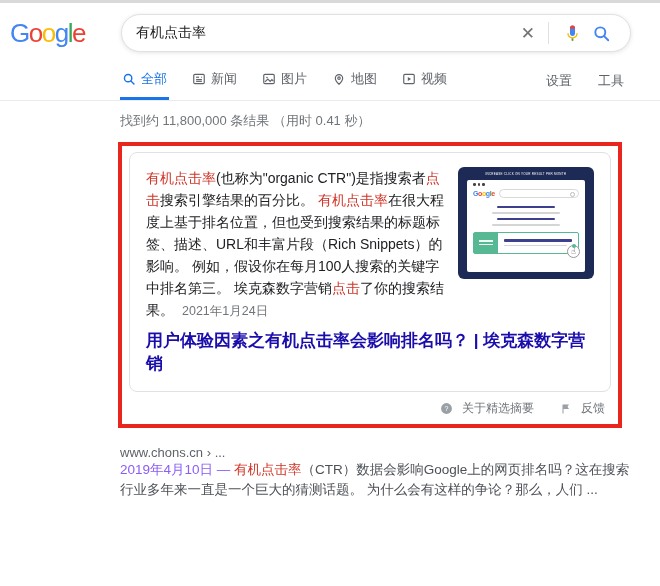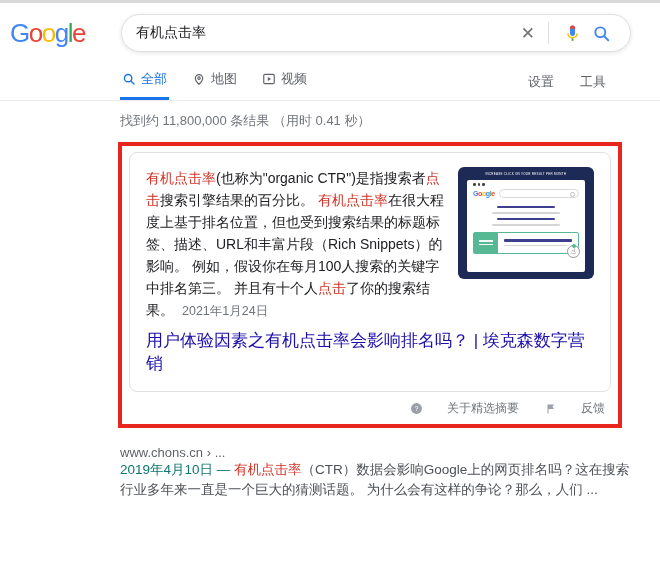--- a/index.html
+++ b/index.html
@@ -12,45 +12,45 @@
   .logo { font-size:26px; font-weight:500; letter-spacing:-1.5px; margin-right:36px; line-height:1; }
   .searchbox { width:510px; height:38px; border:1px solid #dfe1e5; border-radius:20px;
     box-shadow:0 1px 4px rgba(32,33,36,.12); display:flex; align-items:center; padding:0 14px; background:#fff; }
   .searchbox input { flex:1; border:none; outline:none; font-size:14px;
     font-family:"Liberation Sans","DejaVu Sans",sans-serif; color:#202124; background:transparent; }
   .sb-clear { color:#70757a; font-size:17px; cursor:pointer; padding:0 4px; line-height:1; }
   .sb-divider { width:1px; height:22px; background:#dfe1e5; margin:0 9px; }
   .sb-icon { display:flex; align-items:center; cursor:pointer; padding:0 5px; }
 
   
-  .tabsbar { display:flex; align-items:flex-end; border-bottom:1px solid #ebebeb;
+  .tabsbar { display:flex; align-items:center; border-bottom:1px solid #ebebeb;
     margin-top:12px; padding-left:120px; }
   .tabs-left { display:flex; }
   .tab { display:flex; align-items:center; gap:5px; font-size:13px; color:#5f6368;
     padding:6px 2px 9px; margin-right:21px; cursor:pointer; border-bottom:3px solid transparent; }
   .tab.active { color:var(--accent); border-bottom-color:var(--accent); }
   .tab .ticon { display:flex; align-items:center; }
-  .tabs-right { margin-left:auto; display:flex; padding-right:54px; }
+  .tabs-right { margin-left:auto; display:flex; padding-right:36px; }
   .toolbtn { font-size:13px; color:#5f6368; margin-left:26px; padding:6px 0 9px; cursor:pointer; }
 
   
   .stats { margin:11px 0 12px 120px; font-size:13px; color:#70757a; }
 
   
   .redbox { margin-left:118px; width:504px; border:4px solid var(--annotation); padding:6px 7px 3px; }
   .fs-card { border:1px solid #dfe1e5; border-radius:8px; padding:14px 16px 16px; display:flex; flex-direction:column; }
   .fs-top { display:flex; }
   .fs-text { flex:1; font-size:14px; line-height:22px; color:#202124; padding-right:14px; }
   .fs-text .hl { color:var(--hl); }
   .fs-date { color:#70757a; font-size:12.5px; margin-left:8px; }
   .fs-breadcrumb { margin-top:22px; font-size:13px; color:#5f6368; }
-  .fs-title { margin-top:7px; font-size:17px; color:var(--link); cursor:pointer; }
+  .fs-title { margin-top:7px; font-size:17px; color:var(--link); cursor:pointer;font-weight:bold; }
   .fs-footer { display:flex; justify-content:flex-end; align-items:center; gap:26px;
     padding:8px 6px 4px; font-size:12px; color:#70757a; }
-  .fs-footlink { display:flex; align-items:center; gap:24px; cursor:pointer; }
+  .fs-footlink { display:flex; align-items:center; gap:9px; cursor:pointer; }
 
   
   .thumb { width:136px; height:112px; background:var(--navy); border-radius:6px; flex-shrink:0;
     display:flex; flex-direction:column; align-items:center; padding:5px 6px 7px; }
   .thumb-caption { color:#fff; font-size:6px; transform:scale(.5); transform-origin:center top;
     white-space:nowrap; height:5px; letter-spacing:.5px; }
   .mini-browser { background:#fff; border-radius:2px; width:118px; flex:1; margin-top:3px;
     padding:3px 6px 5px; display:flex; flex-direction:column; position:relative; }
   .mb-dots { display:flex; gap:2px; margin-bottom:3px; }
   .mb-dots i { width:2.5px; height:2.5px; border-radius:50%; background:#444; }
@@ -74,21 +74,21 @@
   .cursor-hand::before { content:""; position:absolute; top:-2px; left:4px; width:4px; height:4px;
     border-radius:50%; background:var(--green); }
 
   
   .results { margin-left:120px; width:520px; }
   .result { margin-top:17px; }
   .r-breadcrumb { font-size:13px; color:#5f6368; display:flex; align-items:flex-start; gap:5px; }
   .r-title { font-size:17px; color:var(--link); margin:5px 0 4px; cursor:pointer; white-space:nowrap; }
   .r-snippet { font-size:13.5px; color:#4d5156; line-height:20px; }
   .r-snippet .hl { color:var(--hl); }
-  .r-snippet .muted { color:#0f766e; }
+  .r-snippet .muted { color:#8b5cf6; }
 </style>
 </head>
 <body>
 
 <div class="header">
   <div class="logo">
     
   <span style="color: rgb(66, 133, 244);">G</span><span style="color: rgb(234, 67, 53);">o</span><span style="color: rgb(251, 188, 5);">o</span><span style="color: rgb(66, 133, 244);">g</span><span style="color: rgb(52, 168, 83);">l</span><span style="color: rgb(234, 67, 53);">e</span></div>
   <div class="searchbox">
     <input value="有机点击率" style="">
@@ -117,21 +117,43 @@
       <div class="tab active">
         <span class="ticon">
           <svg viewBox="0 0 24 24" width="14" height="14" fill="none" stroke="currentColor" stroke-width="2.4" stroke-linecap="round">
             <circle cx="10.5" cy="10.5" r="6.3"></circle>
             <line x1="15.3" y1="15.3" x2="20.5" y2="20.5"></line>
           </svg>
         </span>
         <span>全部</span>
       </div>
 
-
+      <div class="tab">
+        <span class="ticon">
+          <svg viewBox="0 0 24 24" width="14" height="14" fill="none" stroke="currentColor" stroke-width="2">
+            <rect x="3" y="4" width="18" height="16" rx="2"></rect>
+            <line x1="7" y1="9" x2="12" y2="9"></line>
+            <line x1="7" y1="13" x2="17" y2="13"></line>
+            <line x1="7" y1="16" x2="17" y2="16"></line>
+            <line x1="15.5" y1="9" x2="17" y2="9"></line>
+          </svg>
+        </span>
+        <span>新闻</span>
+      </div>
+
+      <div class="tab">
+        <span class="ticon">
+          <svg viewBox="0 0 24 24" width="14" height="14" fill="none" stroke="currentColor" stroke-width="2">
+            <rect x="3" y="4" width="18" height="16" rx="2"></rect>
+            <circle cx="8.5" cy="9.5" r="1.4" fill="currentColor" stroke="none"></circle>
+            <path d="M5 17l5-5 4 4 3-3 2.5 2.5"></path>
+          </svg>
+        </span>
+        <span>图片</span>
+      </div>
 
       <div class="tab">
         <span class="ticon">
           <svg viewBox="0 0 24 24" width="14" height="14" fill="none" stroke="currentColor" stroke-width="2">
             <path d="M12 21s-6.3-5.5-6.3-10.2a6.3 6.3 0 1 1 12.6 0C18.3 15.5 12 21 12 21z"></path>
             <circle cx="12" cy="10.5" r="2.1"></circle>
           </svg>
         </span>
         <span>地图</span>
       </div>
@@ -154,21 +176,21 @@
       <div class="toolbtn">工具</div>
     </div>
 </div>
 
 <div class="stats">找到约 11,800,000 条结果 （用时 0.41 秒）</div>
 
 <div class="redbox">
   <div class="fs-card">
     <div class="fs-top">
       <div class="fs-text">
-        <span><span class="hl">有机点击率</span><span class="">(也称为"organic CTR")是指搜索者</span><span class="hl">点击</span><span class="">搜索引擎结果的百分比。 </span><span class="hl">有机点击率</span><span class="">在很大程度上基于排名位置，但也受到搜索结果的标题标签、描述、URL和丰富片段（Rich Snippets）的影响。 例如，假设你在每月100人搜索的关键字中排名第三。 并且有十个人</span><span class="hl">点击</span><span class="">了你的搜索结果。</span></span><span class="fs-date">2021年1月24日</span>
+        <span><span class="hl">有机点击率</span><span class="">(也称为"organic CTR")是指搜索者</span><span class="hl">点击</span><span class="">搜索引擎结果的百分比。 </span><span class="hl">有机点击率</span><span class="">在很大程度上基于排名位置，但也受到搜索结果的标题标签、描述、URL和丰富片段（Rich Snippets）的影响。 例如，假设你在每月100人搜索的关键字中排名第三。 埃克森数字营销</span><span class="hl">点击</span><span class="">了你的搜索结果。</span></span><span class="fs-date">2021年1月24日</span>
       </div>
       <div class="thumb">
         <div class="thumb-caption">INCREASE CLICK ON YOUR RESULT PER MONTH</div>
         <div class="mini-browser">
           <div class="mb-dots">
               <i></i>
               <i></i>
               <i></i>
             </div>
           <div class="mb-search">

